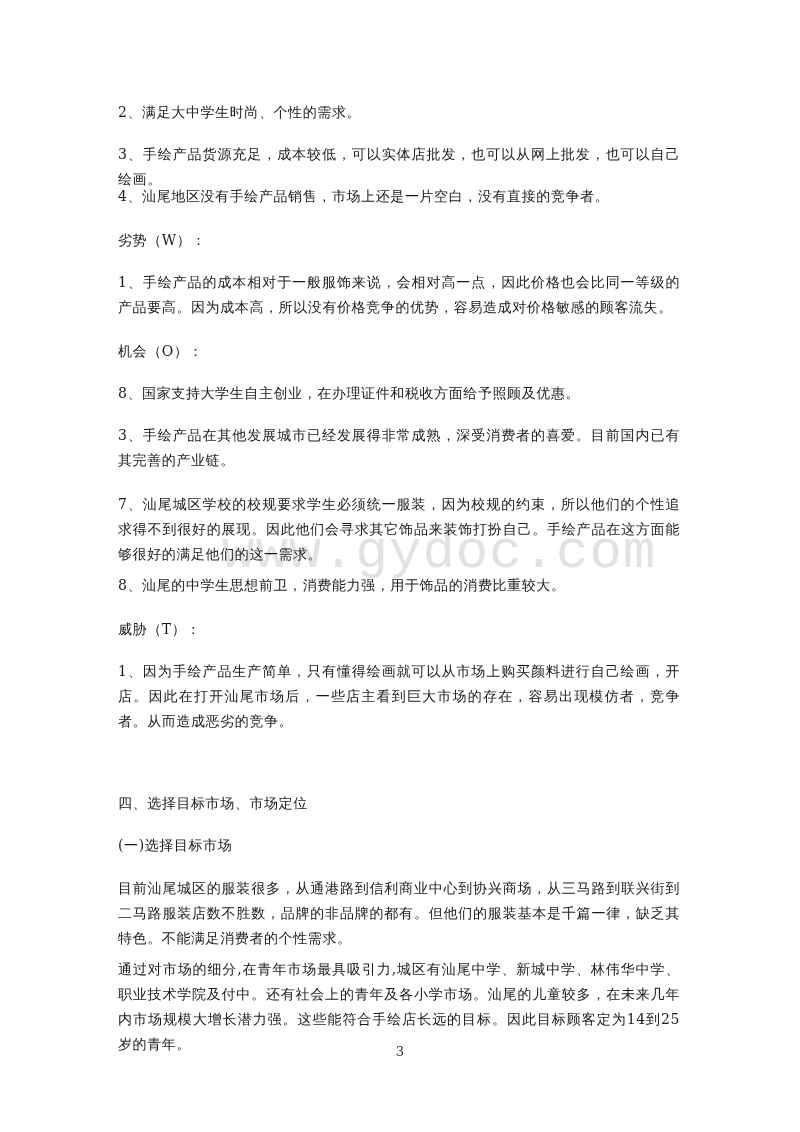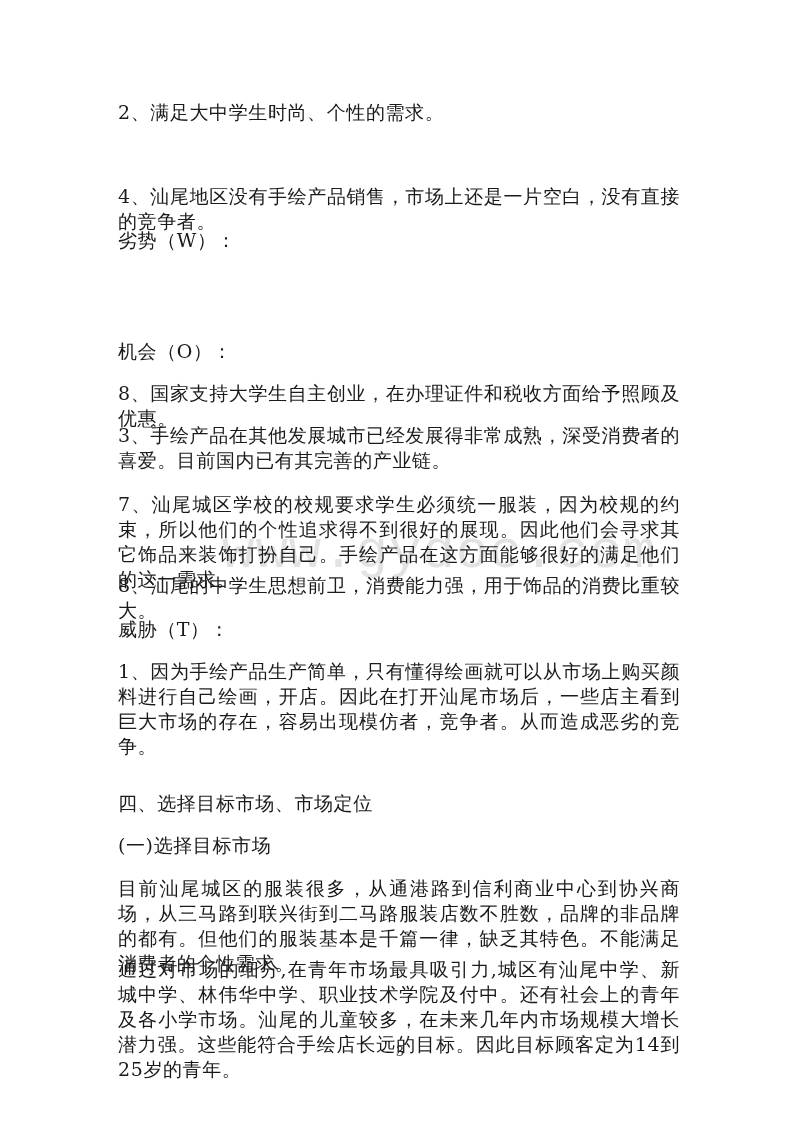--- a/index.html
+++ b/index.html
@@ -1,35 +1,37 @@
 <!DOCTYPE html>
 <html><head>
 <meta charset="utf-8">
 <style>
   html, body { margin:0; padding:0; background:#ffffff; }
   body { width:800px; height:1132px; position:relative; overflow:hidden;
          font-family:"DejaVu Serif","Liberation Serif",serif; color:#1a1a1a; }
   .page { position:absolute; left:0; top:0; width:800px; height:1132px; background:#fff; }
-  .p { position:absolute; left:118px; width:562px; font-size:19px; line-height:25px;
+  .p { position:absolute; left:118px; width:562px; font-size:14px; line-height:25px;
        letter-spacing:0.6px; text-align:justify; white-space:normal; }
   .watermark { position:absolute; left:222px; top:522px; font-family:Liberation Mono, monospace;
        font-size:54px; color:#e2e2e2; letter-spacing:1px; z-index:0; }
   .p { z-index:1; }
   .pagenum { position:absolute; left:0; width:800px; top:1044px; text-align:center;
        font-size:13px; color:#333; }
 </style>
 </head>
 <body>
 
 <div class="page">
   <div class="watermark">www.gydoc.com</div>
 
   <div class="p" style="top:100px">2、满足大中学生时尚、个性的需求。</div>
+  <div class="p" style="top:142px">3、手绘产品货源充足，成本较低，可以实体店批发，也可以从网上批发，也可以自己绘画。</div>
   <div class="p" style="top:184px">4、汕尾地区没有手绘产品销售，市场上还是一片空白，没有直接的竞争者。</div>
   <div class="p" style="top:228px">劣势（W）：</div>
+  <div class="p" style="top:270px">1、手绘产品的成本相对于一般服饰来说，会相对高一点，因此价格也会比同一等级的产品要高。因为成本高，所以没有价格竞争的优势，容易造成对价格敏感的顾客流失。</div>
   <div class="p" style="top:339px">机会（O）：</div>
   <div class="p" style="top:381px">8、国家支持大学生自主创业，在办理证件和税收方面给予照顾及优惠。</div>
   <div class="p" style="top:423px">3、手绘产品在其他发展城市已经发展得非常成熟，深受消费者的喜爱。目前国内已有其完善的产业链。</div>
   <div class="p" style="top:492px">7、汕尾城区学校的校规要求学生必须统一服装，因为校规的约束，所以他们的个性追求得不到很好的展现。因此他们会寻求其它饰品来装饰打扮自己。手绘产品在这方面能够很好的满足他们的这一需求。</div>
   <div class="p" style="top:573px">8、汕尾的中学生思想前卫，消费能力强，用于饰品的消费比重较大。</div>
   <div class="p" style="top:617px">威胁（T）：</div>
   <div class="p" style="top:659px">1、因为手绘产品生产简单，只有懂得绘画就可以从市场上购买颜料进行自己绘画，开店。因此在打开汕尾市场后，一些店主看到巨大市场的存在，容易出现模仿者，竞争者。从而造成恶劣的竞争。</div>
   <div class="p" style="top:791px">四、选择目标市场、市场定位</div>
   <div class="p" style="top:833px">(一)选择目标市场</div>
   <div class="p" style="top:876px">目前汕尾城区的服装很多，从通港路到信利商业中心到协兴商场，从三马路到联兴街到二马路服装店数不胜数，品牌的非品牌的都有。但他们的服装基本是千篇一律，缺乏其特色。不能满足消费者的个性需求。</div>

